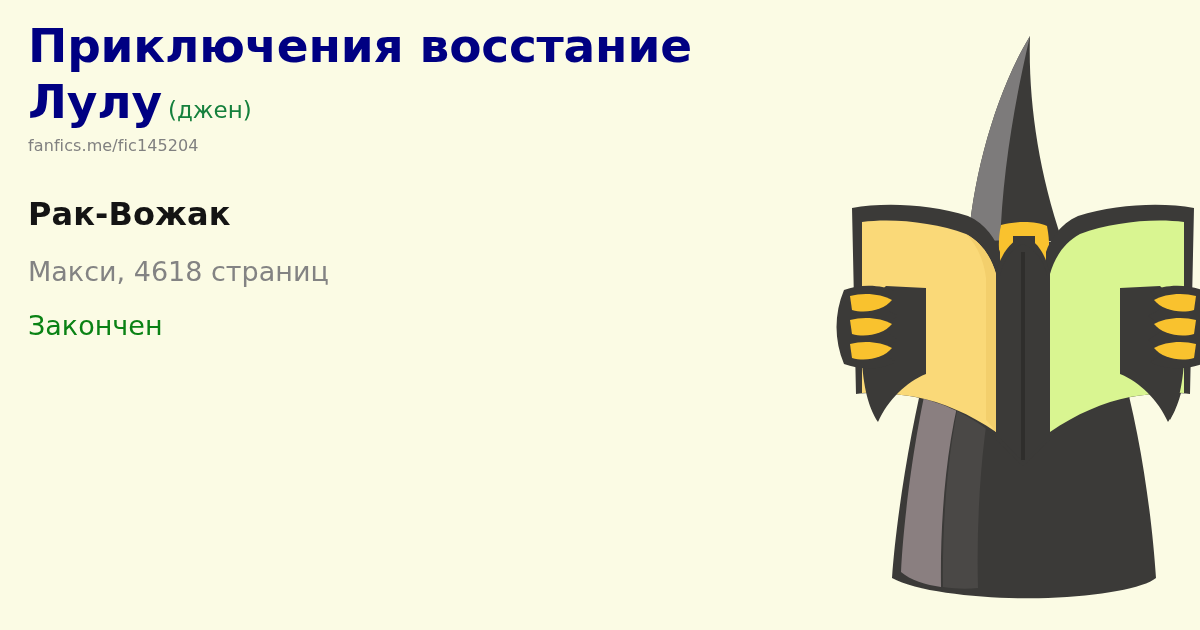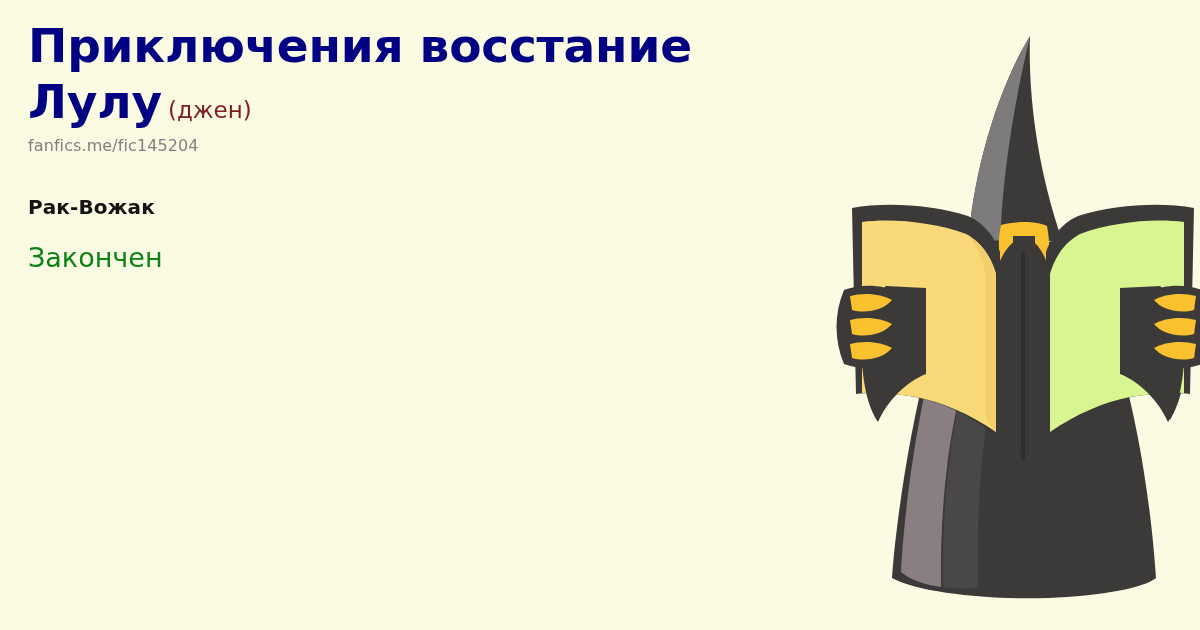--- a/index.html
+++ b/index.html
@@ -42,36 +42,36 @@
     max-width: 770px;
   }
 
   #title-text {
     display: inline;
   }
 
   #title-tag {
     font-size: 23px;
     font-weight: normal;
-    color: #7f1d1d;
+    color: #15803d;
     letter-spacing: 0px;
     white-space: nowrap;
     padding-left: 6px;
   }
 
   #url-line {
     font-size: 16px;
     color: #808080;
     font-weight: normal;
     margin-top: 6px;
     letter-spacing: 0.1px;
   }
 
   #author-line {
-    font-size: 20px;
+    font-size: 32px;
     font-weight: bold;
     color: #141414;
     margin-top: 40px;
     letter-spacing: 0.1px;
   }
 
   #meta-block {
     margin-top: 18px;
     font-size: 27px;
     line-height: 1.52;
@@ -79,21 +79,21 @@
     max-width: 775px;
   }
 
   .meta-row {
     display: block;
   }
 
   #status-line {
     display: block;
     color: #0a8214;
-    margin-top: 7px;
+    margin-top: 13px;
   }
 
   
   #illustration {
     position: absolute;
     right: 0px;
     top: 0px;
     width: 400px;
     height: 630px;
   }
@@ -110,20 +110,21 @@
 
   <div id="text-col">
 
     <h1 id="title-block"><span id="title-text">Приключения восстание Лулу</span><span id="title-tag">(джен)</span></h1>
 
     <div id="url-line">fanfics.me/fic145204</div>
 
     <div id="author-line">Рак-Вожак</div>
 
     <div id="meta-block">
+      <span class="meta-row">Макси, 4618 страниц</span>
       <span id="status-line">Закончен</span>
     </div>
 
   </div>
 
   <div id="illustration">
     <svg viewBox="0 0 400 630" xmlns="http://www.w3.org/2000/svg" aria-hidden="true">
 
       <g>
         <path d="M128 360 C110 430 96 520 92 578 C120 594 200 600 248 598

